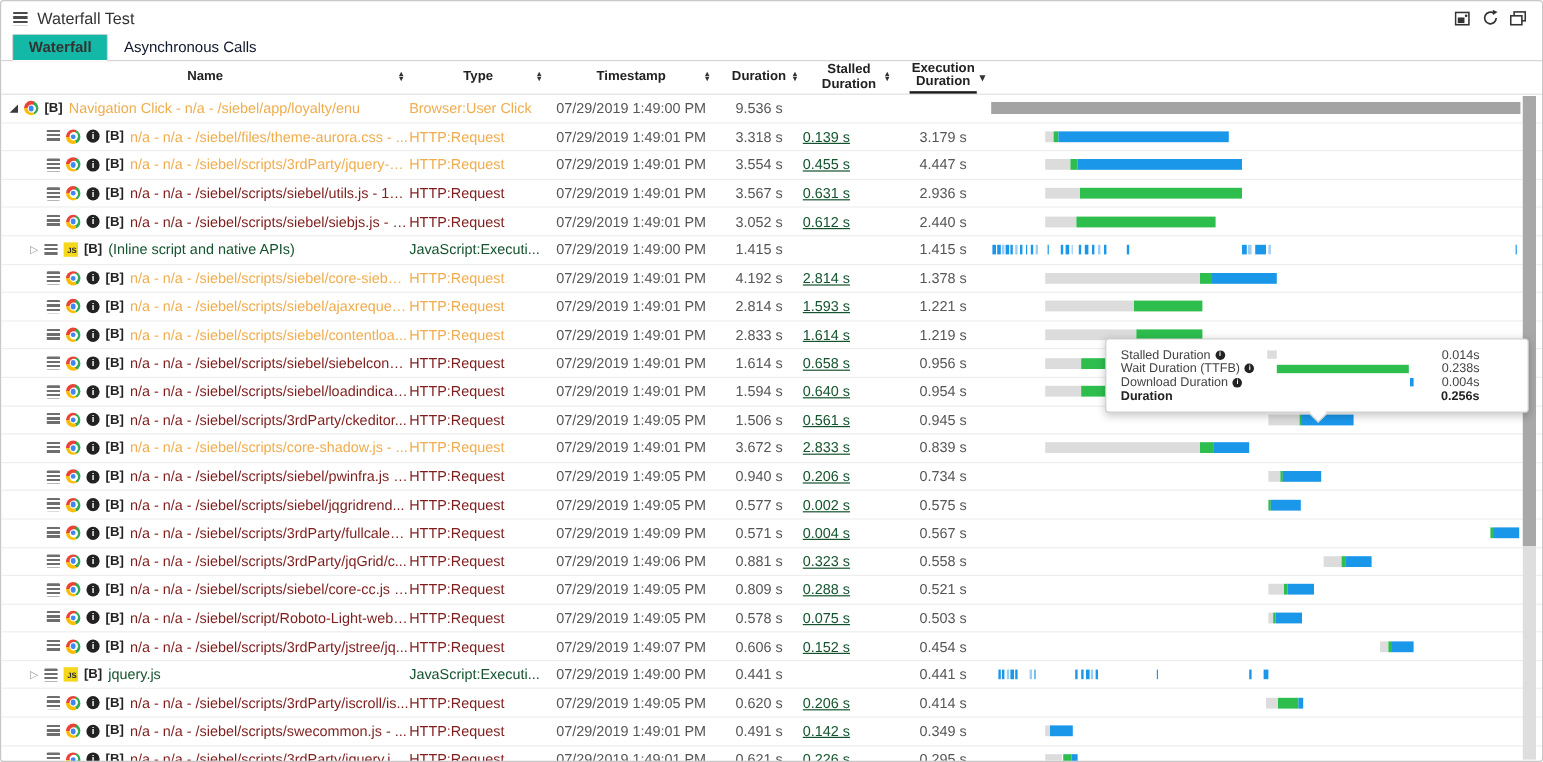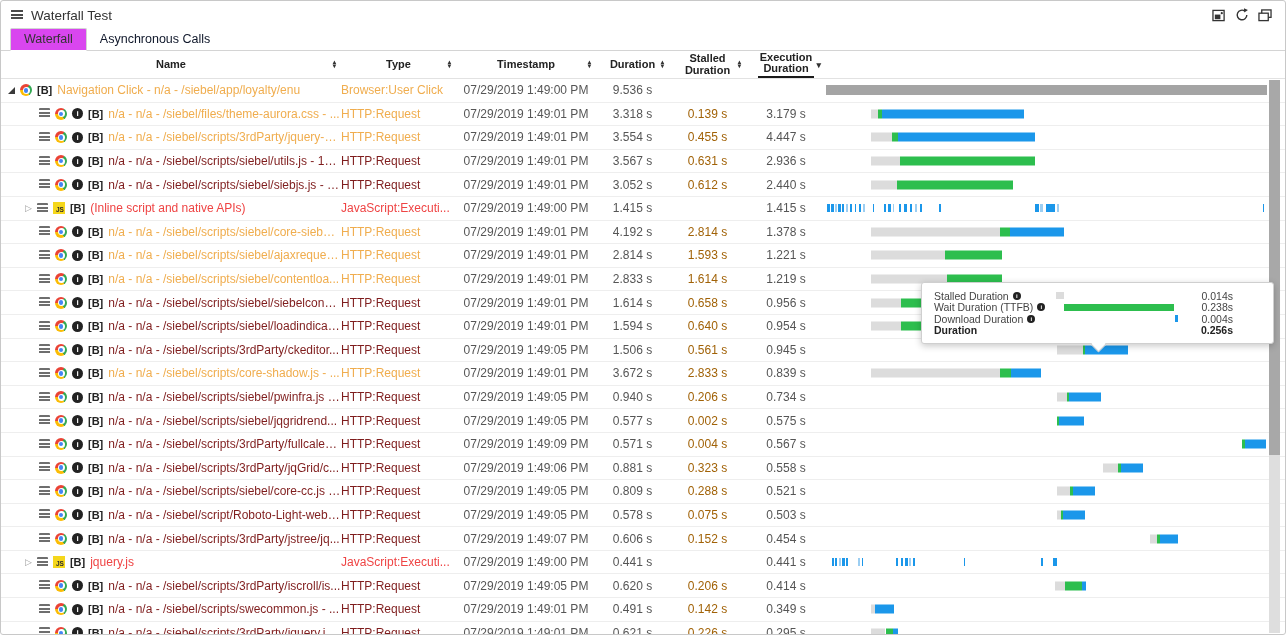--- a/index.html
+++ b/index.html
@@ -12,46 +12,46 @@
   
   .titlebar { height:28px; display:flex; align-items:center; padding:0 12px 0 10px; }
   .stackbars { width:12px; height:11px; background:repeating-linear-gradient(#4a4a4a 0 2px, transparent 2px 3.6px); }
   .title { font-size:13.5px; color:#333; margin-left:8px; font-weight:400; }
   .title-actions { margin-left:auto; display:flex; align-items:center; gap:7px; }
   .action-btn { width:16px; height:15px; display:flex; align-items:center; justify-content:center; cursor:pointer; }
 
   
   .tabs { height:22px; display:flex; align-items:flex-end; padding-left:9px; border-bottom:1px solid #d4d4d4; }
   .tab { font-size:12.5px; padding:3px 13px 4px; cursor:pointer; }
-  .tab.active { color:#333; background:#d946ef; border:1px solid #d4d4d4; border-bottom:1px solid #fff; margin-bottom:-1px; border-radius:2px 2px 0 0; }
+  .tab.active { color:#333; background:#14b8a6; border:1px solid #d4d4d4; border-bottom:1px solid #fff; margin-bottom:-1px; border-radius:2px 2px 0 0;font-weight:bold; }
   .tab.inactive { color:#0f172a; }
 
   
   .colheader { height:28px; display:flex; align-items:center; font-size:11px; font-weight:bold; color:#222; border-bottom:1px solid #e2e2e2; }
   .col { position:relative; height:100%; display:flex; align-items:center; justify-content:center; }
   .col .lbl { text-align:center; line-height:11.5px; }
   .col .lbl.two { width:56px; }
   .col .lbl.activecol { border-bottom:2px solid #1a1a1a; padding-bottom:1px; }
   .sort { position:absolute; right:5px; top:50%; transform:translateY(-50%);
           display:flex; flex-direction:column; font-size:6.5px; line-height:4.6px; color:#333; cursor:pointer; }
   .sort.single { font-size:9px; line-height:9px; }
   .col-0{width:340px}.col-1{width:115px}.col-2{width:140px}.col-3{width:73px}.col-4{width:77px}.col-5{width:80px}.col-6{flex:1}
 
   
   .rows { position:relative; height:557px; overflow:hidden; }
   .trow { height:23.6px; display:flex; align-items:center; border-bottom:1px solid #eeeeee; font-size:12px; color:#555; cursor:default; }
   .c-name { width:340px; display:flex; align-items:center; gap:5px; padding-left:7px; overflow:hidden; white-space:nowrap; }
   .c-type { width:115px; overflow:hidden; white-space:nowrap; }
   .c-ts { width:140px; text-align:center; color:#555; }
   .c-dur { width:73px; text-align:center; color:#555; }
-  .c-stall { width:77px; text-align:center; color:#a16207; }
+  .c-stall { width:77px; text-align:left; color:#14532d;text-decoration:underline; }
   .c-exec { width:80px; text-align:center; color:#555; }
   .c-tl { flex:1; position:relative; height:100%; margin-right:18px; }
 
-  .orange { color:#f0ad4e; } .green { color:#7f1d1d; } .dark { color:#ef4444; }
+  .orange { color:#f0ad4e; } .green { color:#7f1d1d; } .dark { color:#14532d; }
   .name-text { overflow:hidden; text-overflow:ellipsis; }
 
   .spacer26 { flex:0 0 26px; } .spacer12 { flex:0 0 12px; }
 
   .caret-down { width:0; height:0; border-bottom:7px solid #3a3a3a; border-left:7px solid transparent; flex:0 0 auto; cursor:pointer; }
   .caret-right { color:#9a9a9a; font-size:9px; line-height:9px; flex:0 0 auto; cursor:pointer; }
   .hamb { width:11px; height:11px; flex:0 0 auto; background:repeating-linear-gradient(#6e6e6e 0 2px, transparent 2px 3.6px); border-radius:1px; }
   .chrome { position:relative; width:12px; height:12px; flex:0 0 auto; border-radius:50%;
             background:conic-gradient(from -90deg, #ea4335 0deg 120deg, #34a853 120deg 240deg, #fbbc05 240deg 360deg); }
   .chrome .cw { position:absolute; left:2.5px; top:2.5px; width:7px; height:7px; border-radius:50%; background:#fff; }

